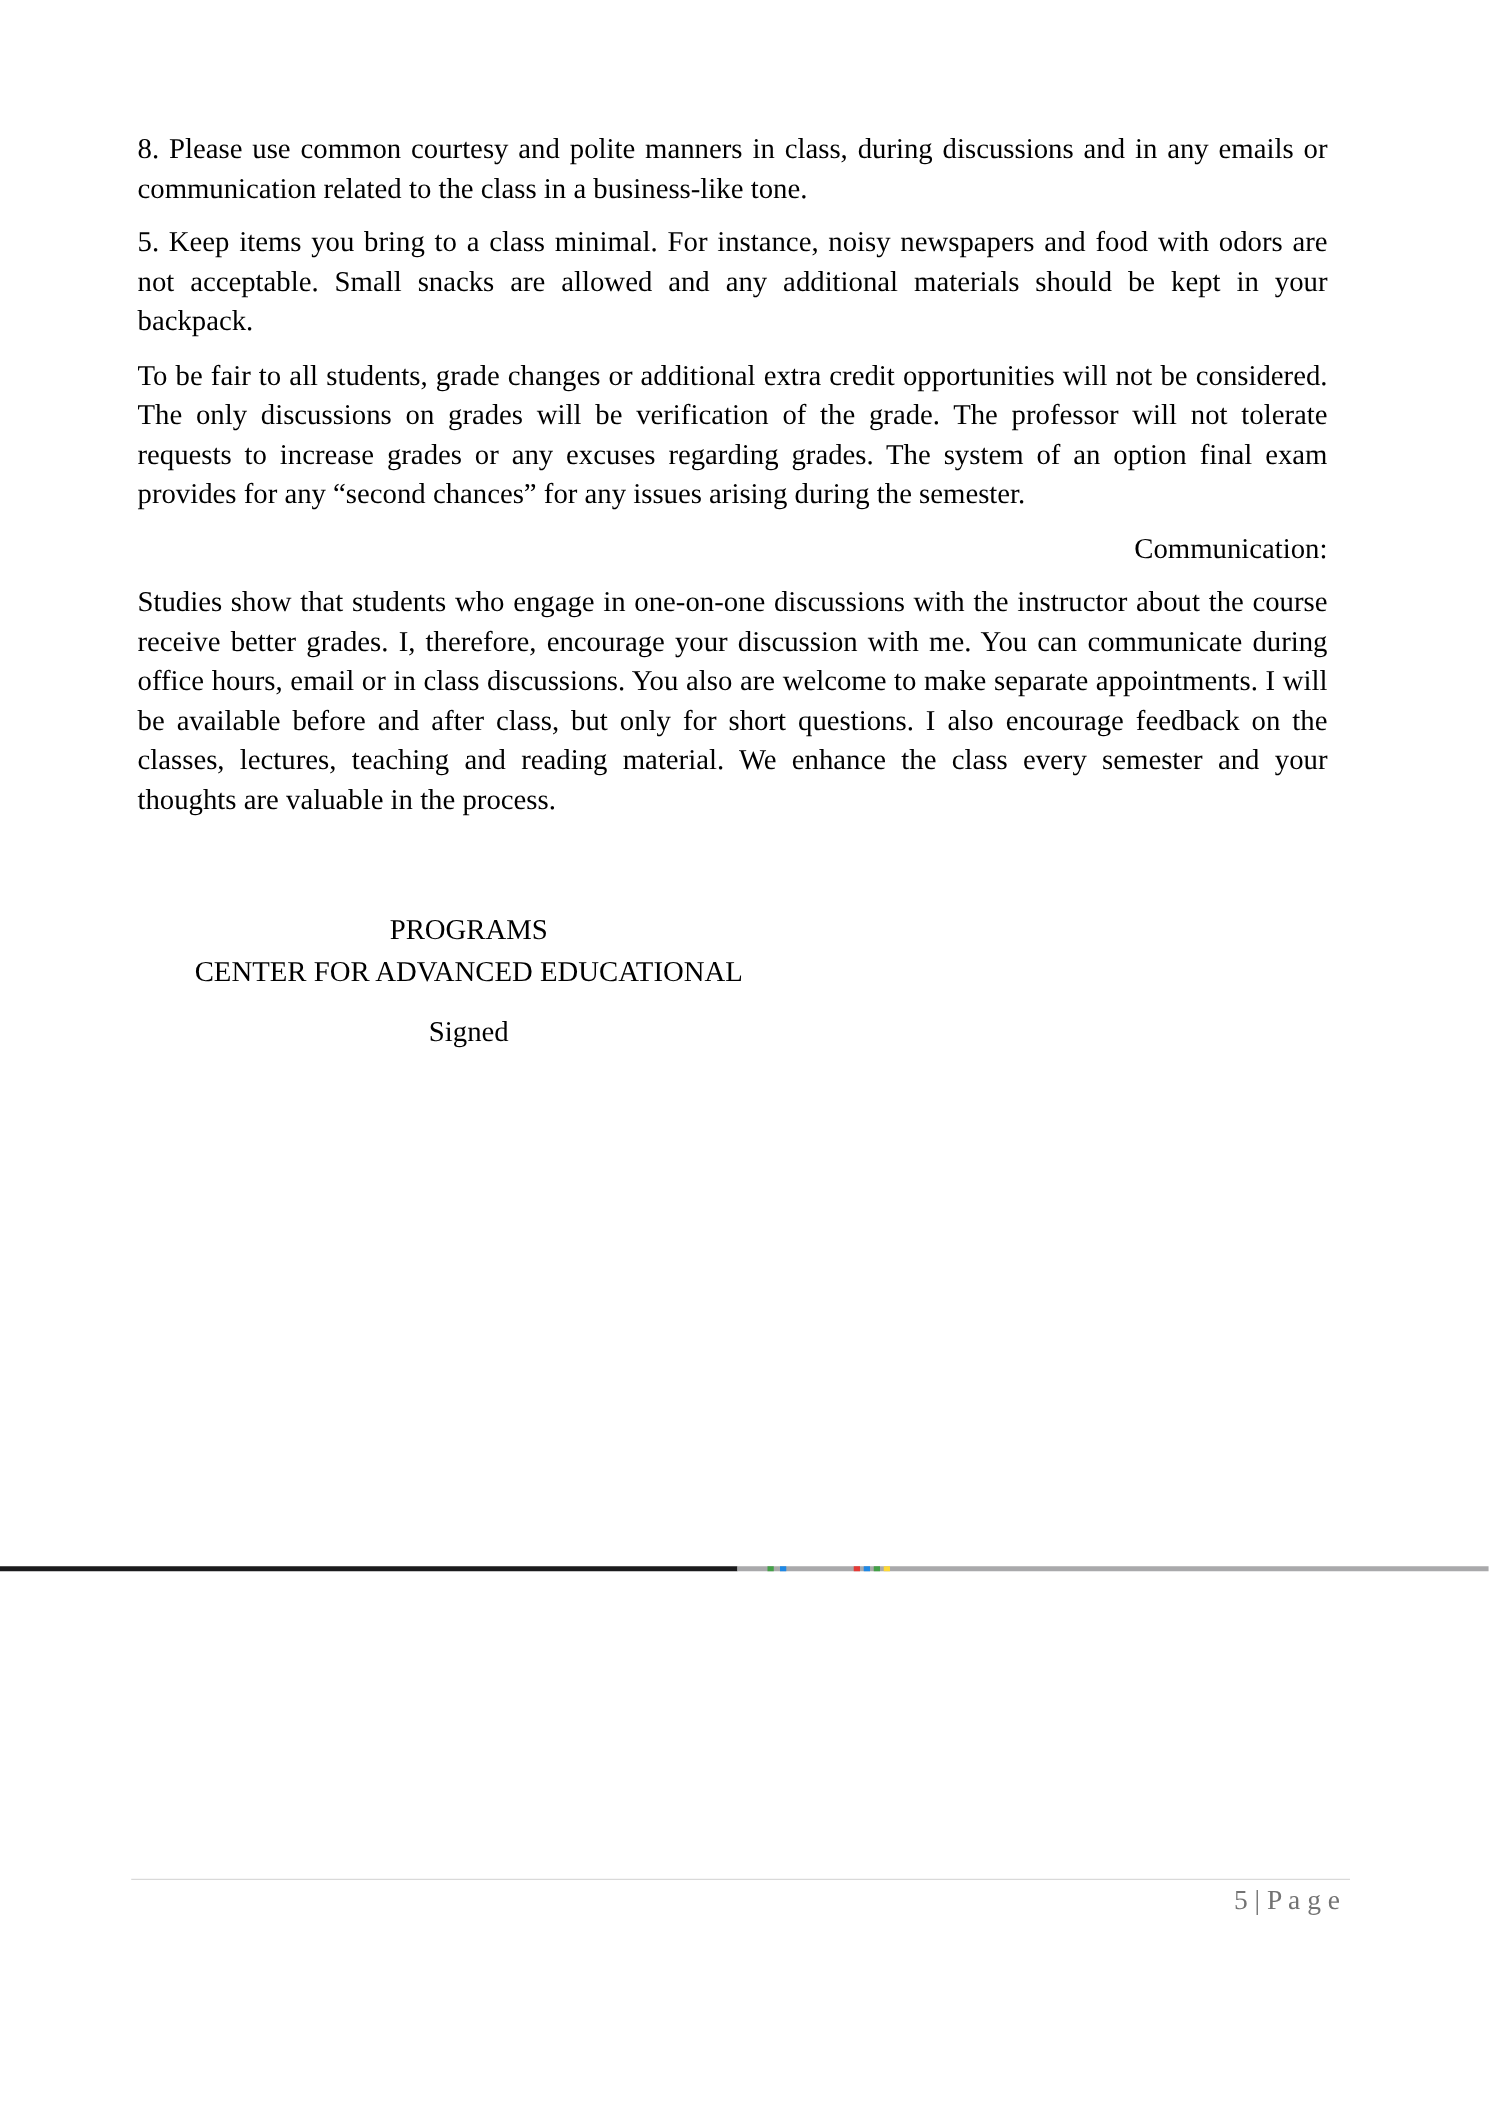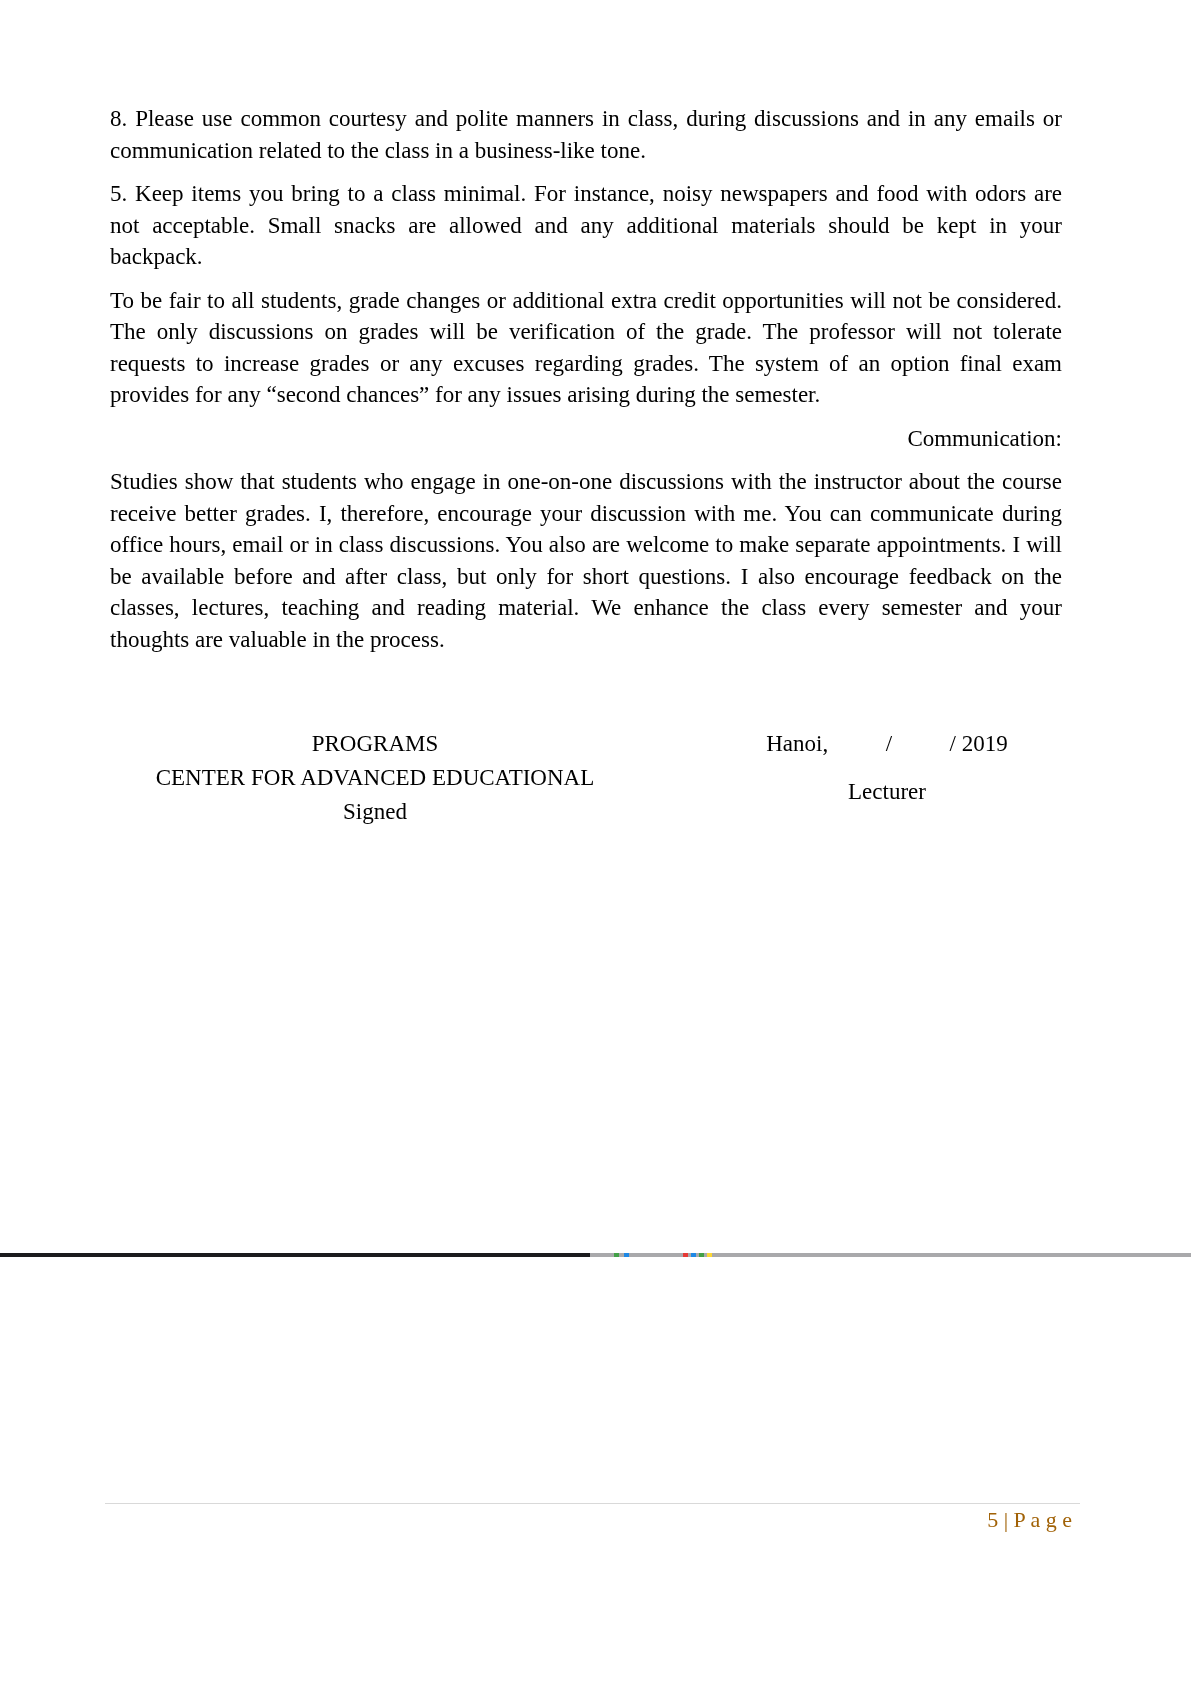--- a/index.html
+++ b/index.html
@@ -39,21 +39,21 @@
     margin-top: 72px;
     width: 100%;
   }
   .sig-left {
     width: 530px;
     text-align: center;
     font-size: 23px;
     line-height: 34px;
   }
   .sig-left .signed {
-    margin-top: 0;
+    margin-top: 14px;
   }
   .sig-right {
     width: 350px;
     text-align: center;
     font-size: 23px;
     line-height: 34px;
     padding-top: 0;
   }
   .sig-right .date-line {
     white-space: pre;
@@ -66,21 +66,21 @@
     top: 1503px;
     left: 105px;
     width: 975px;
     border-top: 1px solid #d9d9d9;
     text-align: right;
     padding-top: 3px;
   }
   .footer .page-num {
     display: inline-block;
     font-size: 22px;
-    color: #a16207;
+    color: #737373;
     padding-right: 8px;
   }
   .taskbar-edge {
     position: absolute;
     left: 0;
     bottom: 0;
     width: 1191px;
     height: 4px;
   }
   .taskbar-dark {
@@ -129,24 +129,20 @@
     <p class="para single">Communication:</p>
 
     <p class="para">Studies show that students who engage in one-on-one discussions with the instructor about the course receive better grades. I, therefore, encourage your discussion with me. You can communicate during office hours, email or in class discussions. You also are welcome to make separate appointments. I will be available before and after class, but only for short questions. I also encourage feedback on the classes, lectures, teaching and reading material. We enhance the class every semester and your thoughts are valuable in the process.</p>
 
     <div class="signature-block">
       <div class="sig-left">
         <div>PROGRAMS</div>
         <div>CENTER FOR ADVANCED EDUCATIONAL</div>
         <div class="signed">Signed</div>
       </div>
-      <div class="sig-right">
-        <div class="date-line">Hanoi,          /          / 2019</div>
-        <div class="lecturer">Lecturer</div>
-      </div>
     </div>
 
   </div>
 
   <div class="footer">
     <span class="page-num">5 | P a g e</span>
   </div>
 
   <div class="taskbar-edge">
     <div class="taskbar-dark"></div>

